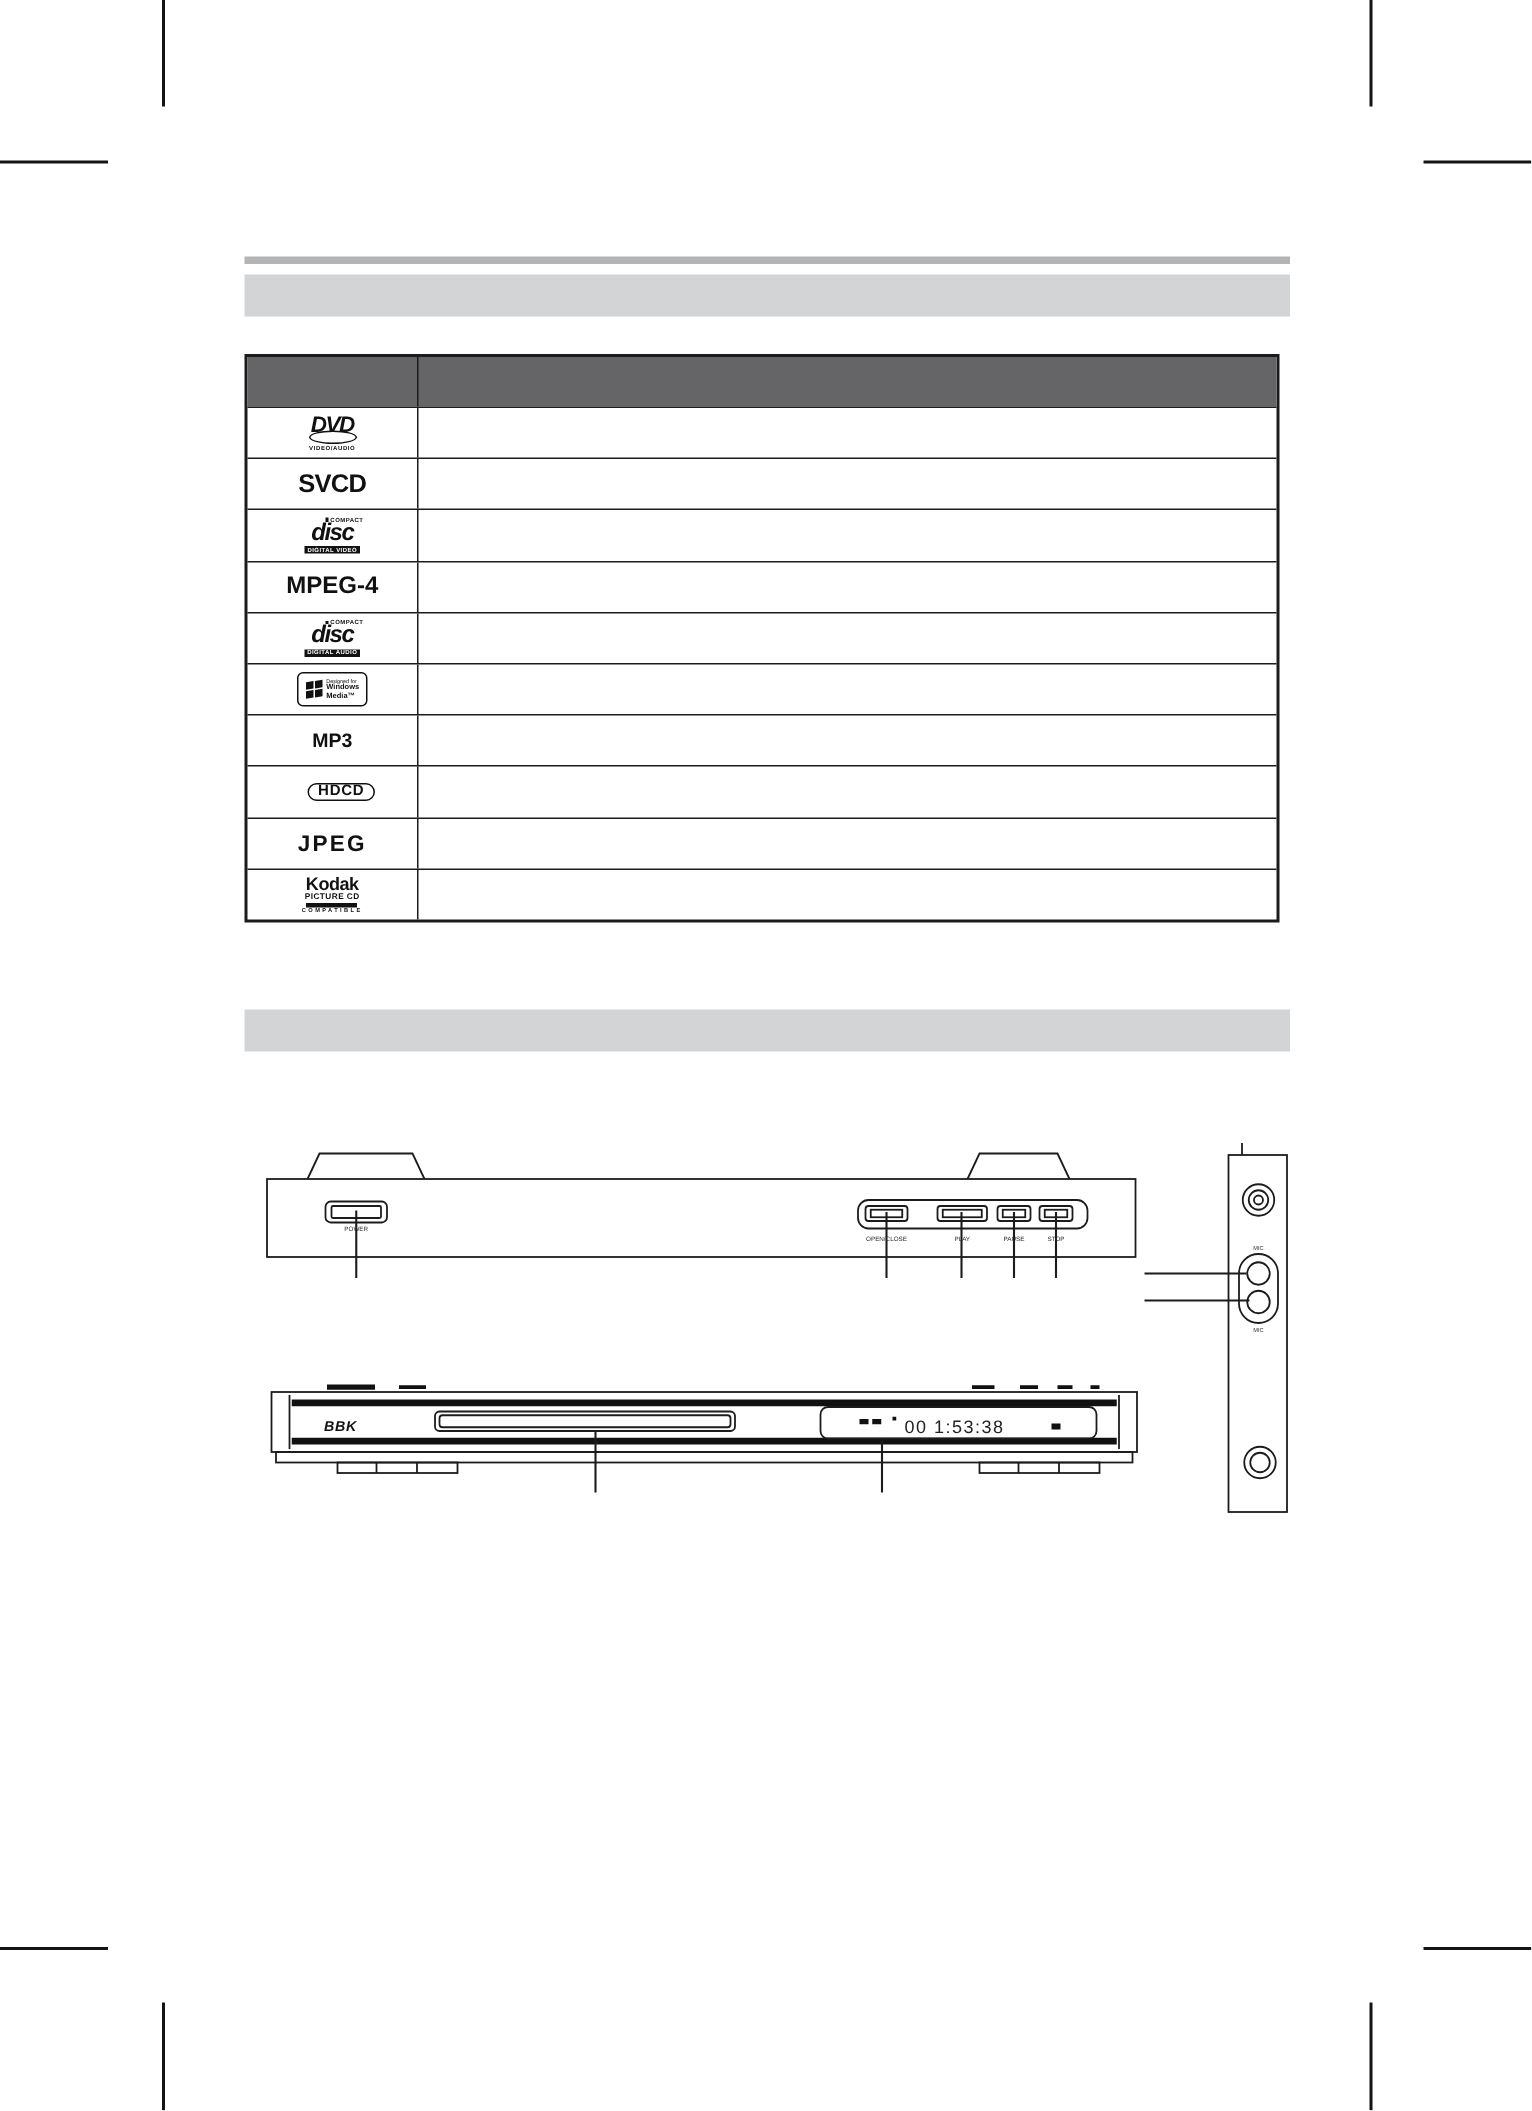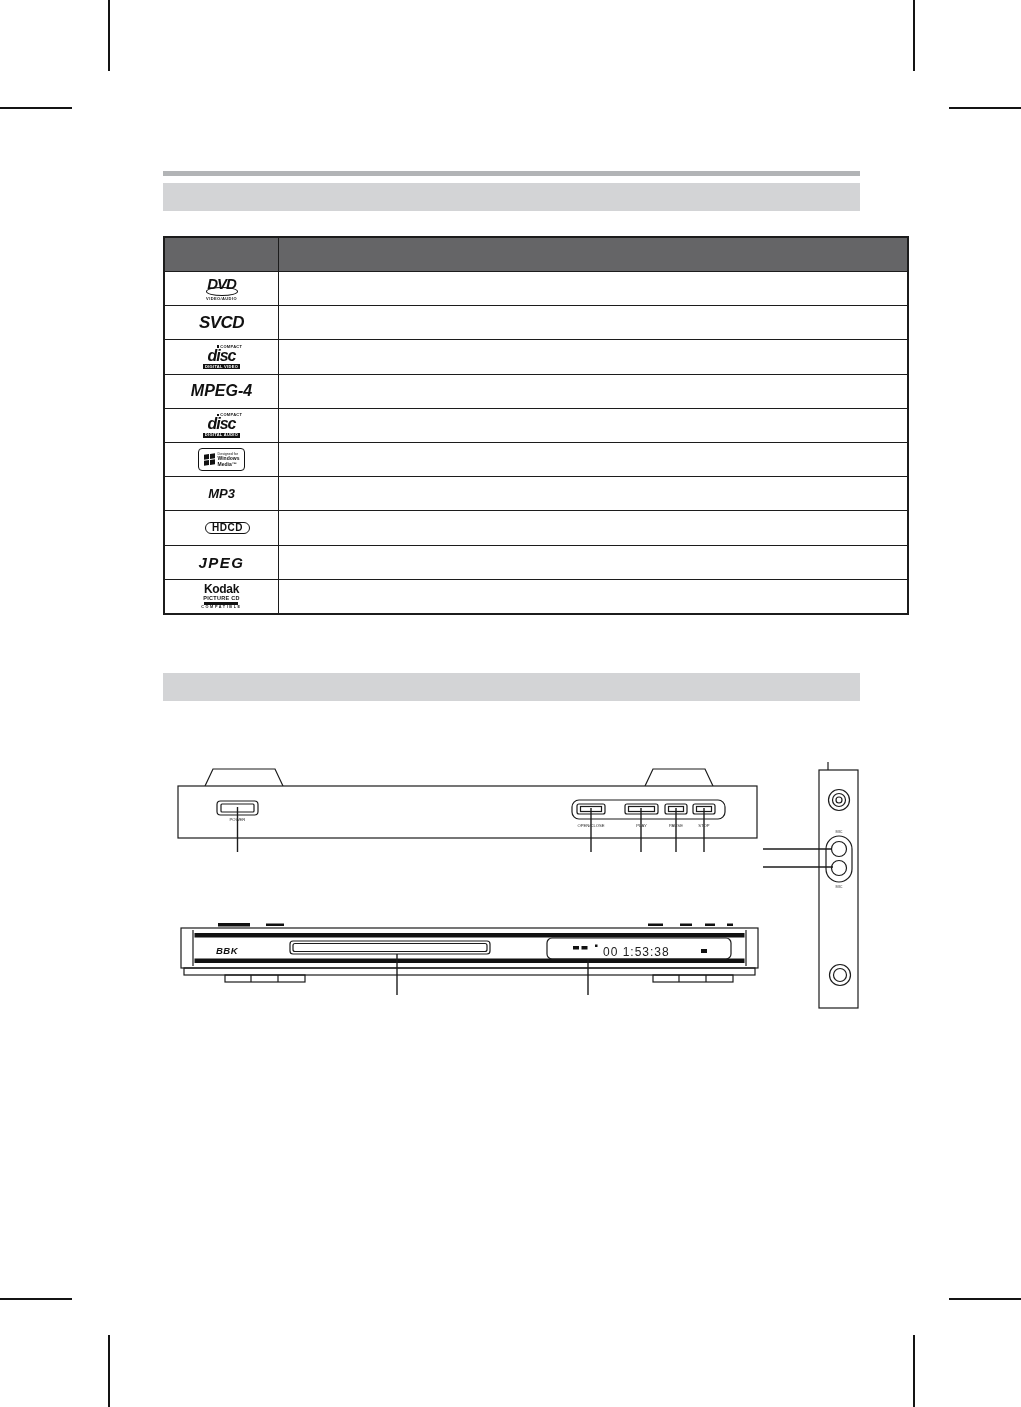--- a/index.html
+++ b/index.html
@@ -9,40 +9,40 @@
   
   .crop{position:absolute;background:#141414;}
 
   
   .bar{position:absolute;}
   .bar-thin{left:163px;top:171px;width:697px;height:5px;background:#b2b4b6;}
   .bar-sec1{left:163px;top:183px;width:697px;height:28px;background:#d3d4d6;}
   .bar-sec2{left:163px;top:673px;width:697px;height:28px;background:#d3d4d6;}
 
   
-  .fmt-table{position:absolute;left:163px;top:236px;width:746px;border:2px solid #1c1c1c;
+  .fmt-table{position:absolute;left:163px;top:236px;width:690px;border:2px solid #1c1c1c;
              box-sizing:border-box;background:#fff;}
   .fmt-row{display:flex;height:34.2px;border-top:1.5px solid #1c1c1c;box-sizing:border-box;}
   .fmt-row.hdr{height:33px;border-top:none;background:#656567;}
   .cell-logo{width:114px;border-right:1.5px solid #1c1c1c;box-sizing:border-box;
              display:flex;align-items:center;justify-content:center;}
   .cell-desc{flex:1;font-size:9px;}
   .logo{display:flex;flex-direction:column;align-items:center;justify-content:center;line-height:1;color:#111;}
 
   .dvd-word{font-size:15px;font-weight:900;font-style:italic;letter-spacing:-1px;}
   .dvd-ellipse{width:30px;height:7px;border:1.8px solid #111;border-radius:50%;margin-top:-4px;}
   .tiny-caption{font-size:4px;font-weight:700;letter-spacing:.4px;margin-top:1.5px;}
 
   .disc-top{font-size:4px;font-weight:800;letter-spacing:.3px;margin-left:16px;display:flex;align-items:center;gap:1px;}
   .disc-sq{width:2.5px;height:2.5px;background:#111;display:inline-block;}
   .disc-word{font-size:16px;font-weight:900;letter-spacing:-1px;margin-top:-1px;font-style:italic;}
   .disc-caption{background:#111;color:#fff;font-size:4px;font-weight:700;padding:.5px 2px;
                 letter-spacing:.3px;margin-top:.5px;}
 
-  .plain{font-weight:800;font-style:italic;}
+  .plain{font-weight:800;}
   .sz-svcd{font-size:17px;letter-spacing:-.5px;}
   .sz-mpeg{font-size:16px;}
   .sz-cdg{font-size:14px;}
   .sz-mp3{font-size:13px;}
   .sz-jpeg{font-size:15px;letter-spacing:1.5px;}
 
   .wma-box{border:1.6px solid #111;border-radius:4px;display:flex;flex-direction:row;
            align-items:center;gap:3px;padding:3px 5px;}
   .win-flag{display:inline-grid;grid-template-columns:5px 5px;grid-template-rows:5px 5px;
             gap:1px;transform:skewY(-8deg);}

